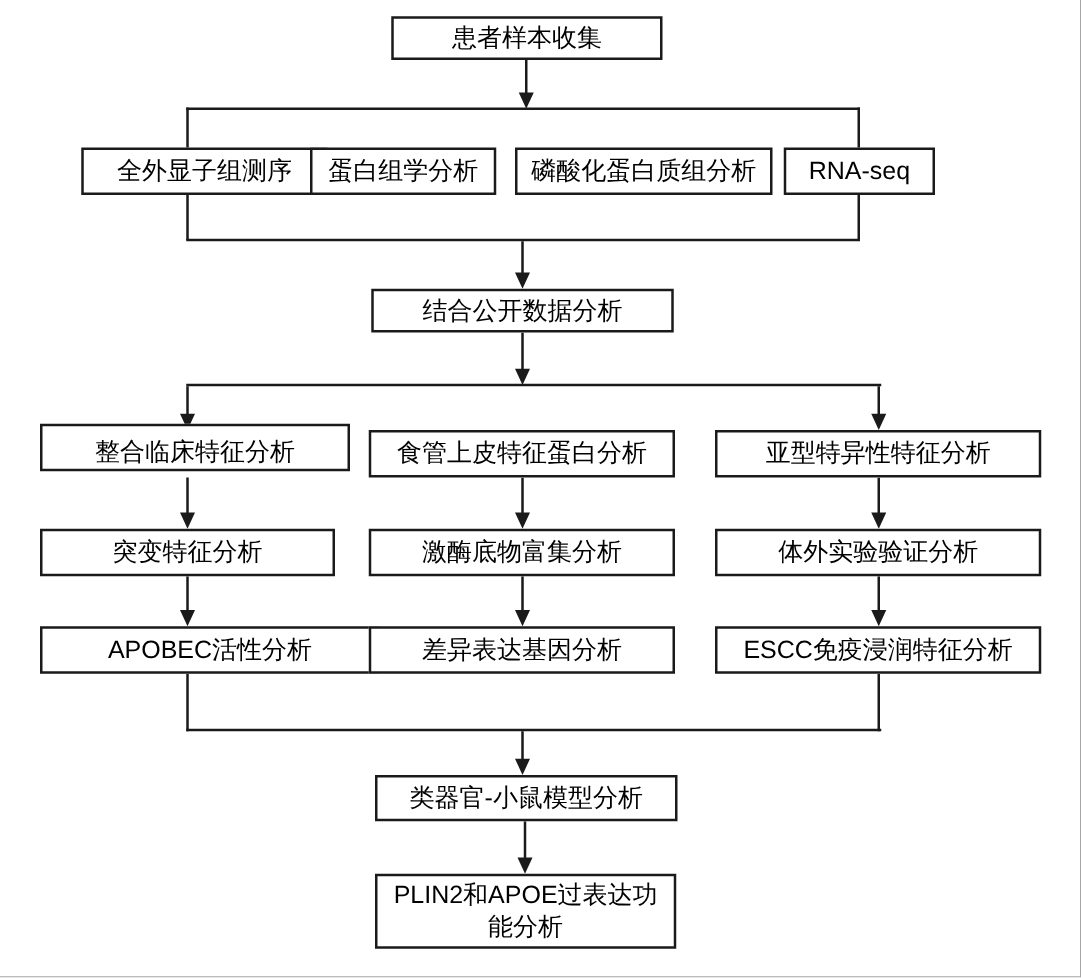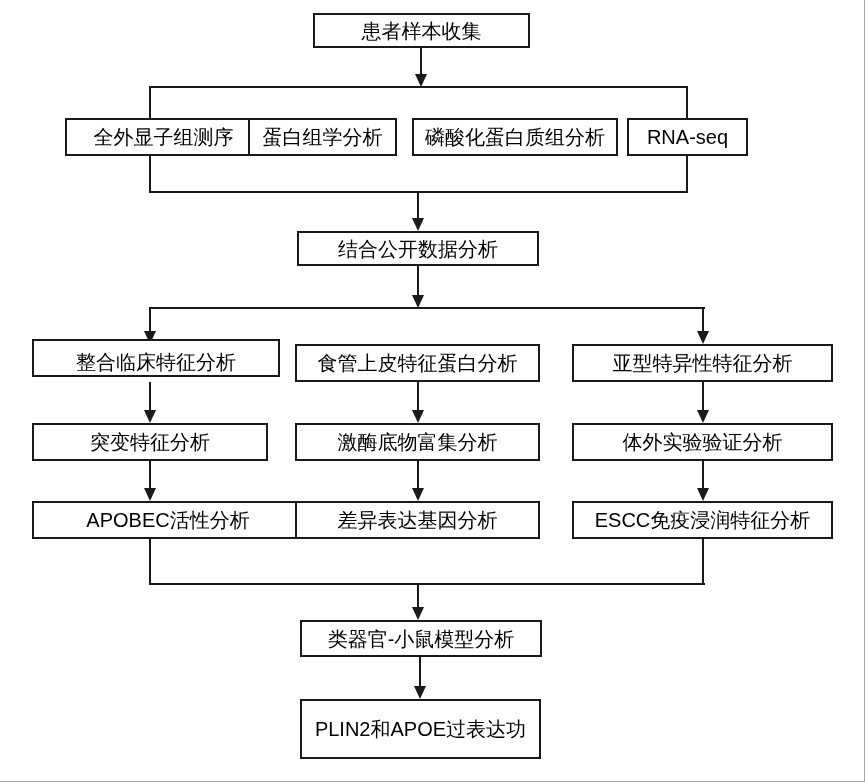--- a/index.html
+++ b/index.html
@@ -141,16 +141,17 @@
     <span>ESCC免疫浸润特征分析</span>
   </div>
 
   <div class="box" style="left:300px;top:620px;width:242px;height:37px;">
     <span>类器官-小鼠模型分析</span>
   </div>
 
   <div class="box" style="left:300px;top:699px;width:241px;height:60px;">
     <span>
       <span class="bl">PLIN2和APOE过表达功</span>
+      <span class="bl">能分析</span>
     </span>
   </div>
 
 </div>
 
 </body></html>

